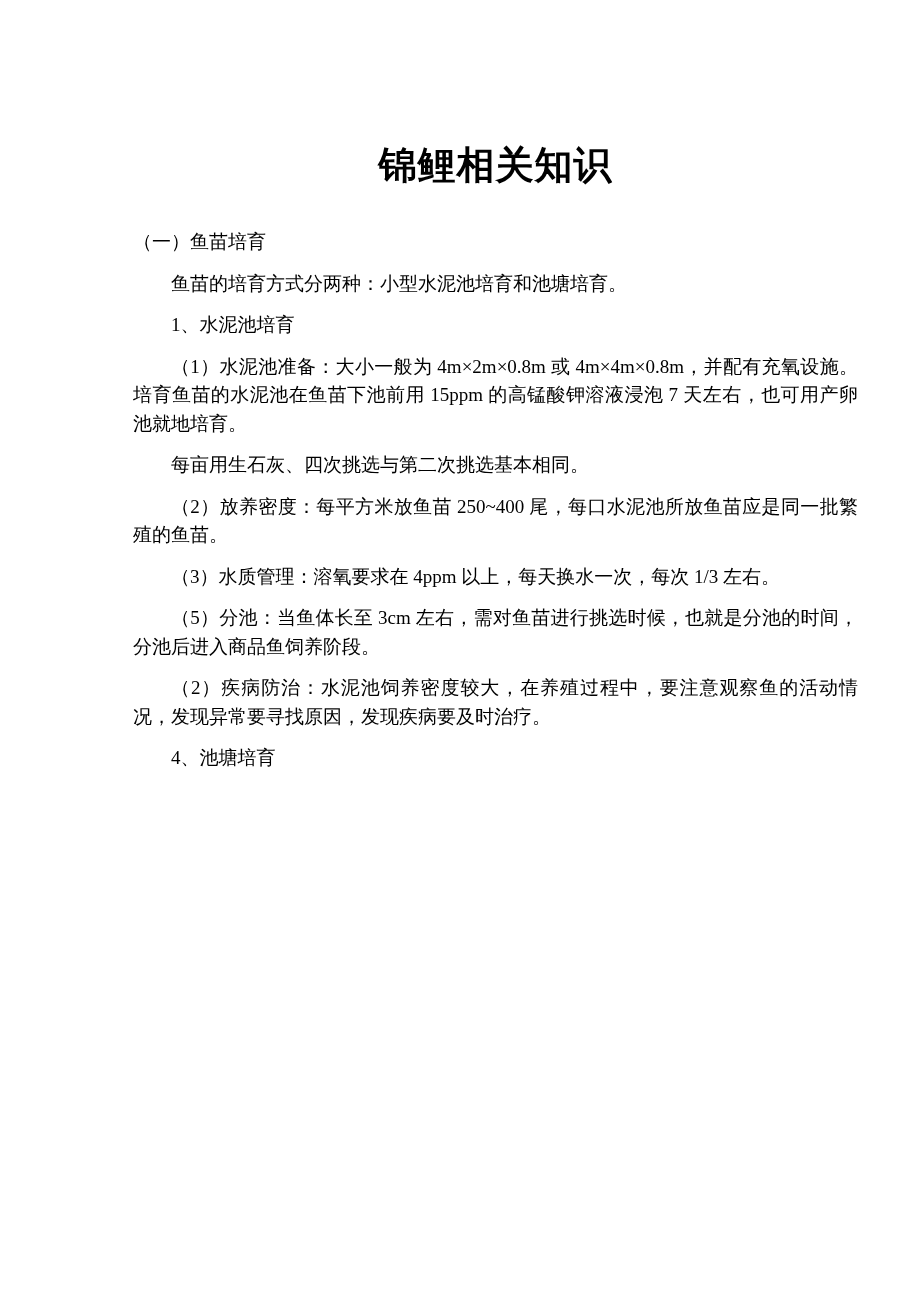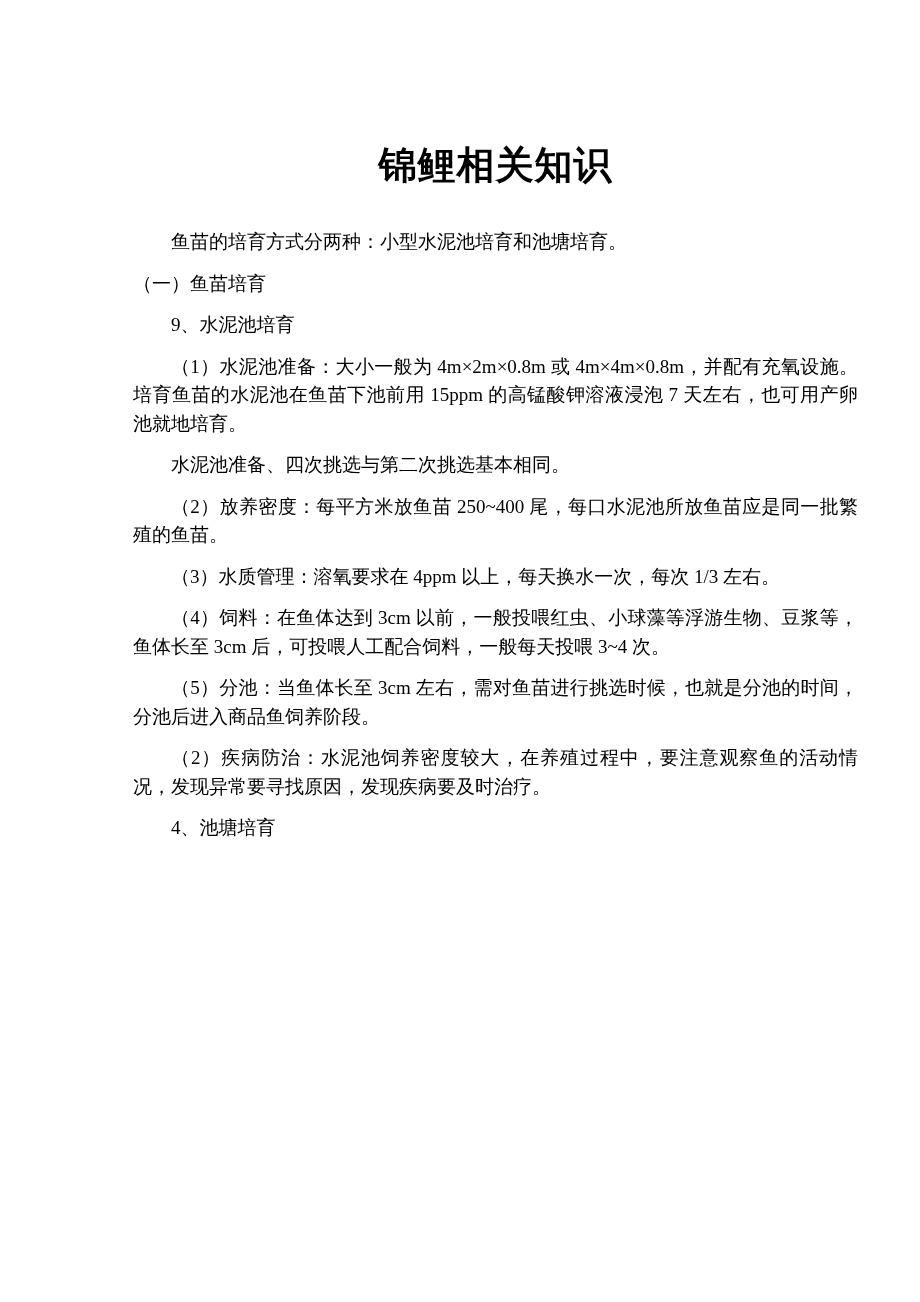--- a/index.html
+++ b/index.html
@@ -38,26 +38,25 @@
     text-indent: 2em;
   }
 </style>
 </head>
 <body>
 
 <div class="page">
   <div class="doc">
     <h1 class="title">锦鲤相关知识</h1>
     <div>
+        <p class="para">（一）鱼苗培育</p>
         <p class="para indent">鱼苗的培育方式分两种：小型水泥池培育和池塘培育。</p>
-        <p class="para">（一）鱼苗培育</p>
-        <p class="para indent">9、水泥池培育</p>
+        <p class="para indent">1、水泥池培育</p>
         <p class="para indent">（1）水泥池准备：大小一般为 4m×2m×0.8m 或 4m×4m×0.8m，并配有充氧设施。培育鱼苗的水泥池在鱼苗下池前用 15ppm 的高锰酸钾溶液浸泡 7 天左右，也可用产卵池就地培育。</p>
-        <p class="para indent">水泥池准备、四次挑选与第二次挑选基本相同。</p>
+        <p class="para indent">每亩用生石灰、四次挑选与第二次挑选基本相同。</p>
         <p class="para indent">（2）放养密度：每平方米放鱼苗 250~400 尾，每口水泥池所放鱼苗应是同一批繁殖的鱼苗。</p>
         <p class="para indent">（3）水质管理：溶氧要求在 4ppm 以上，每天换水一次，每次 1/3 左右。</p>
-        <p class="para indent">（4）饲料：在鱼体达到 3cm 以前，一般投喂红虫、小球藻等浮游生物、豆浆等，鱼体长至 3cm 后，可投喂人工配合饲料，一般每天投喂 3~4 次。</p>
         <p class="para indent">（5）分池：当鱼体长至 3cm 左右，需对鱼苗进行挑选时候，也就是分池的时间，分池后进入商品鱼饲养阶段。</p>
         <p class="para indent">（2）疾病防治：水泥池饲养密度较大，在养殖过程中，要注意观察鱼的活动情况，发现异常要寻找原因，发现疾病要及时治疗。</p>
         <p class="para indent">4、池塘培育</p>
       </div>
   </div>
 </div>
 
 </body></html>

